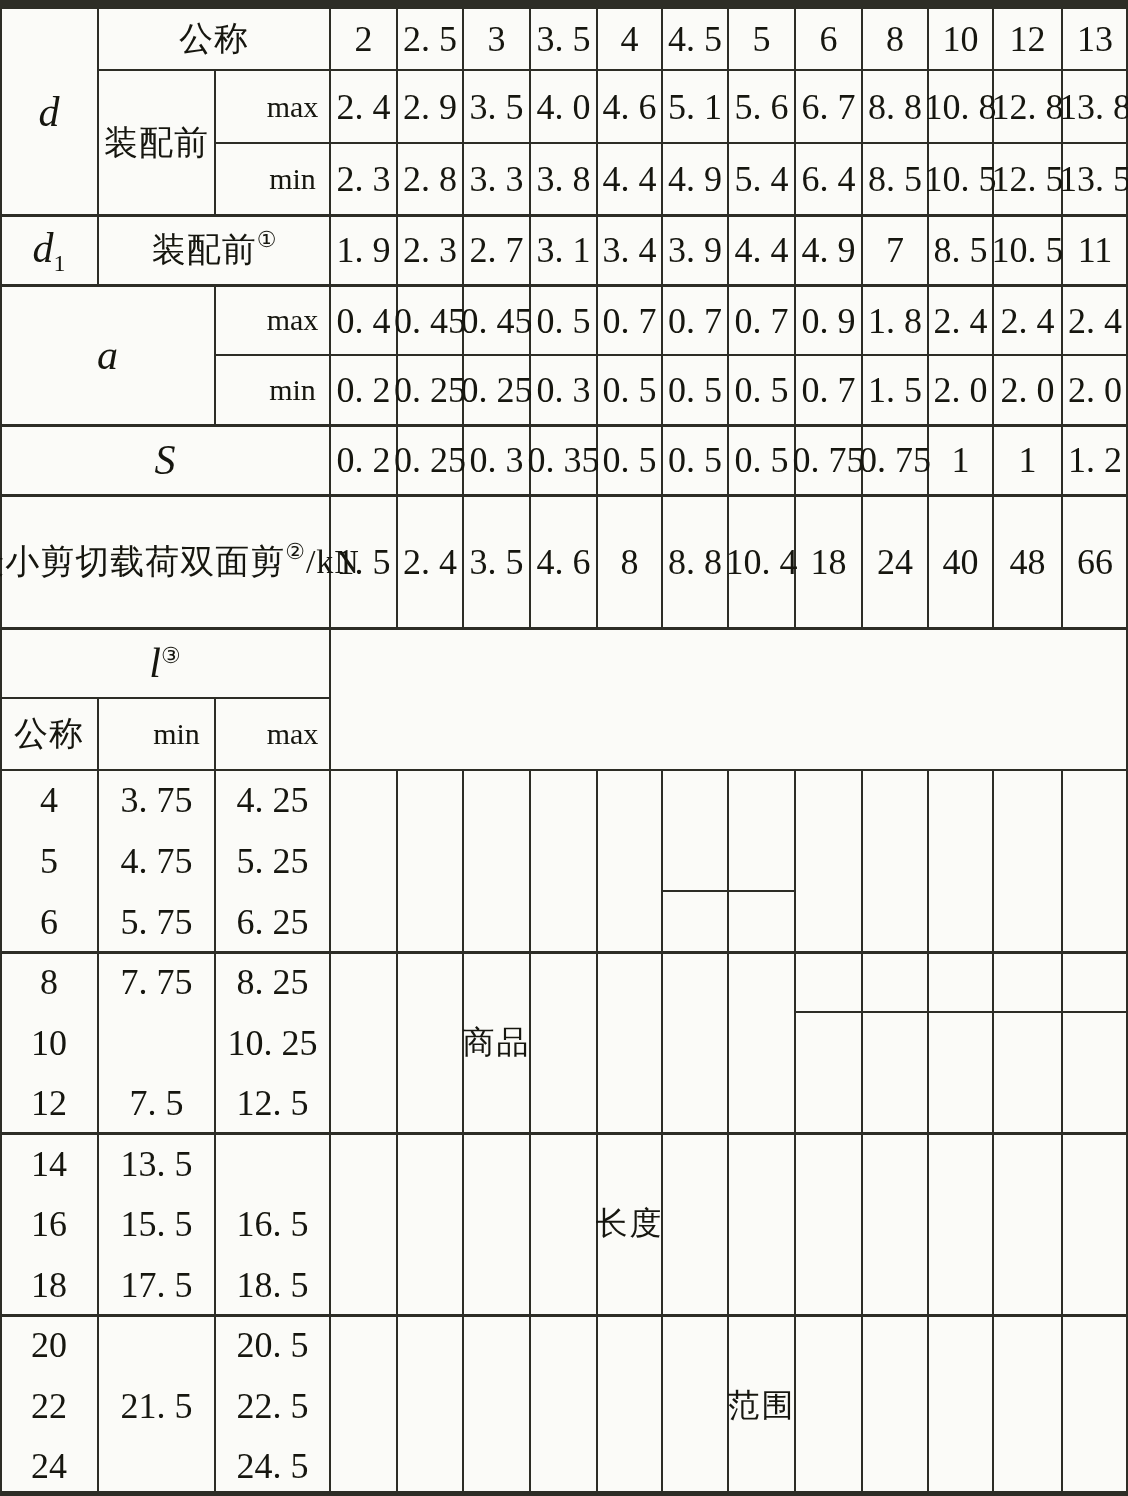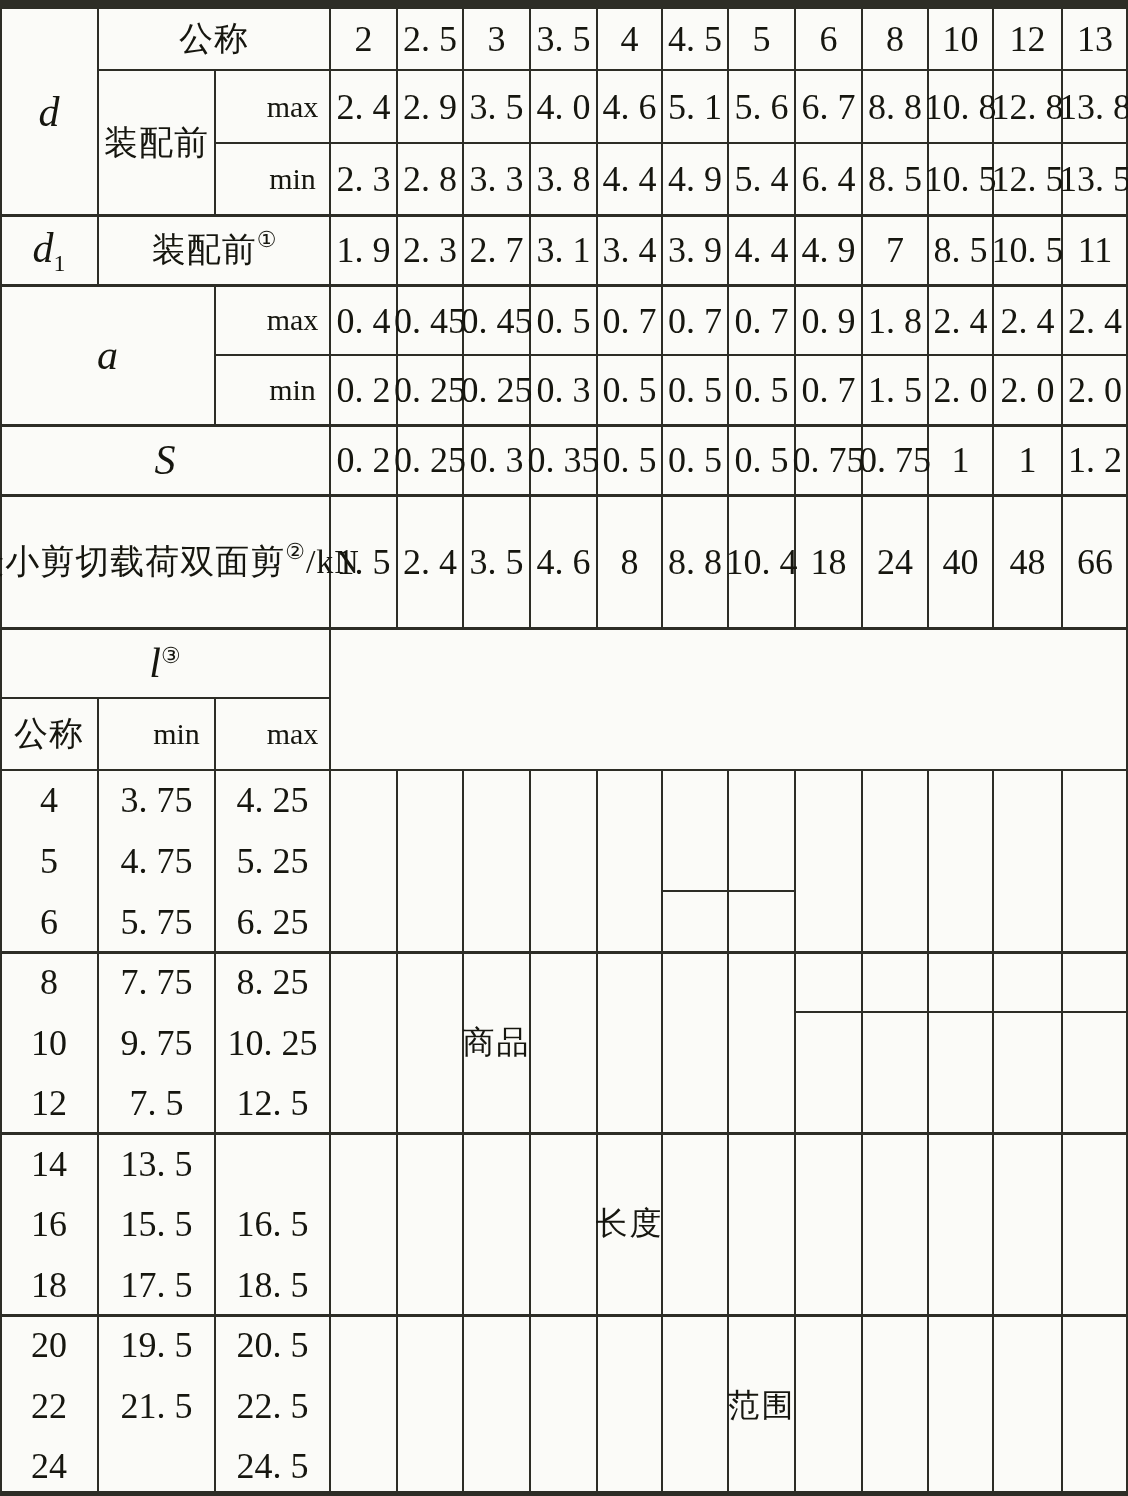--- a/index.html
+++ b/index.html
@@ -251,35 +251,33 @@
   <span class="cell num lr1 lc0">5</span>
   <span class="cell num lr1 lc1">4. 75</span>
   <span class="cell num lr1 lc2">5. 25</span>
   <span class="cell num lr2 lc0">6</span>
   <span class="cell num lr2 lc1">5. 75</span>
   <span class="cell num lr2 lc2">6. 25</span>
   <span class="cell num lr3 lc0">8</span>
   <span class="cell num lr3 lc1">7. 75</span>
   <span class="cell num lr3 lc2">8. 25</span>
   <span class="cell num lr4 lc0">10</span>
-  <span class="cell num lr4 lc1">9. 75</span>
   <span class="cell num lr4 lc2">10. 25</span>
   <span class="cell num lr5 lc0">12</span>
   <span class="cell num lr5 lc1">7. 5</span>
   <span class="cell num lr5 lc2">12. 5</span>
   <span class="cell num lr6 lc0">14</span>
   <span class="cell num lr6 lc1">13. 5</span>
   <span class="cell num lr7 lc0">16</span>
   <span class="cell num lr7 lc1">15. 5</span>
   <span class="cell num lr7 lc2">16. 5</span>
   <span class="cell num lr8 lc0">18</span>
   <span class="cell num lr8 lc1">17. 5</span>
   <span class="cell num lr8 lc2">18. 5</span>
   <span class="cell num lr9 lc0">20</span>
-  <span class="cell num lr9 lc1">19. 5</span>
   <span class="cell num lr9 lc2">20. 5</span>
   <span class="cell num lr10 lc0">22</span>
   <span class="cell num lr10 lc1">21. 5</span>
   <span class="cell num lr10 lc2">22. 5</span>
   <span class="cell num lr11 lc0">24</span>
   <span class="cell num lr11 lc2">24. 5</span>
 
   <span class="cell cjk2 lr4 dc2">商品</span>
   <span class="cell cjk2 lr7 dc4">长度</span>
   <span class="cell cjk2 lr10 dc6">范围</span>

